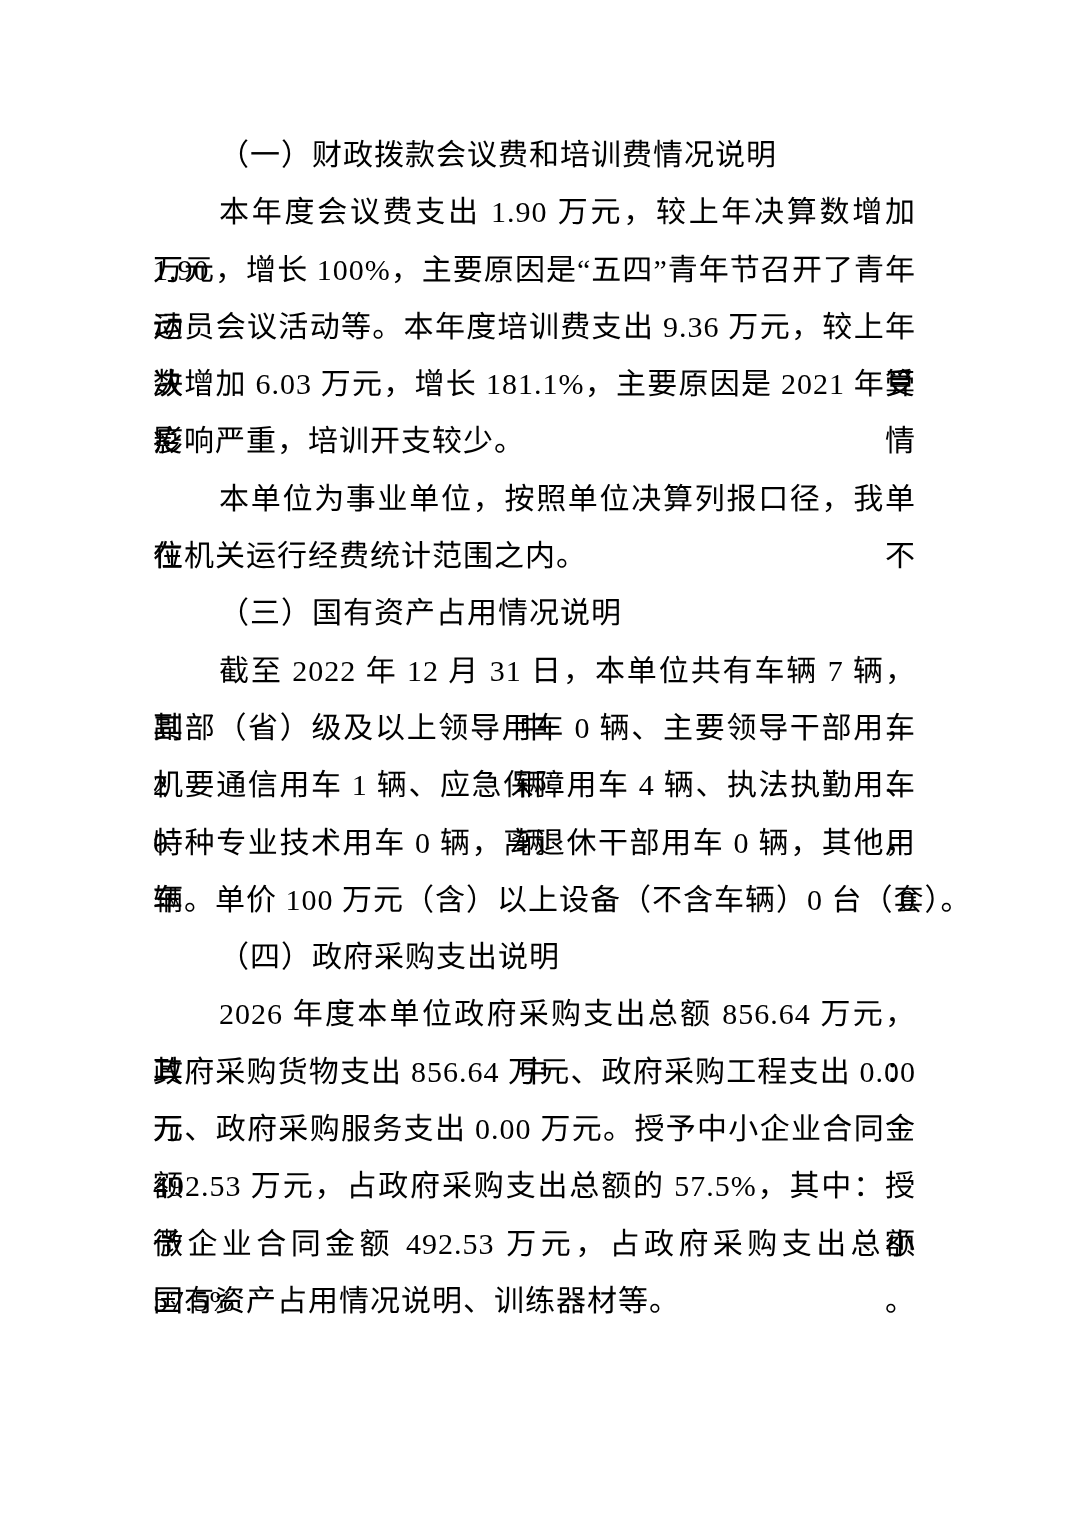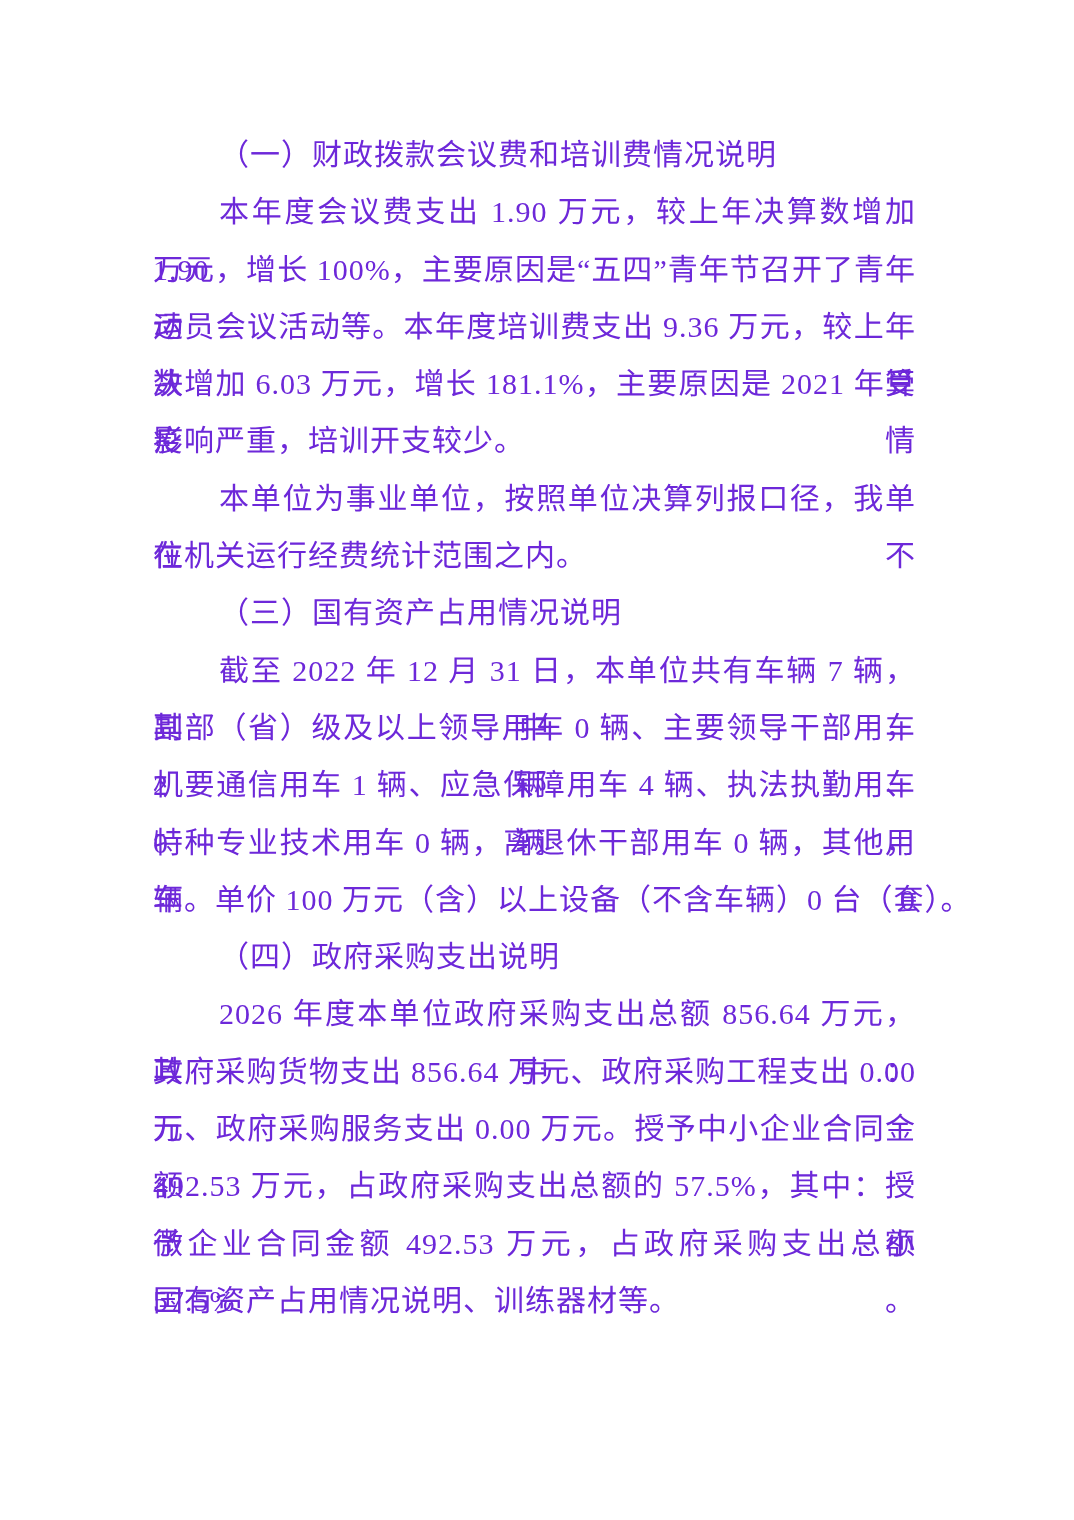--- a/index.html
+++ b/index.html
@@ -21,21 +21,21 @@
     left: 153px;
     top: 126px;
     width: 763px;
   }
   .line {
     font-size: 30px;
     line-height: 57.3px;
     height: 57.3px;
     letter-spacing: 1px;
     white-space: nowrap;
-    color: #6d28d9;
+    color: #000000;
   }
   
   .line.mid {
     white-space: normal;
     text-align: justify;
     text-align-last: justify;
   }
   
   .line.first {
     white-space: normal;

